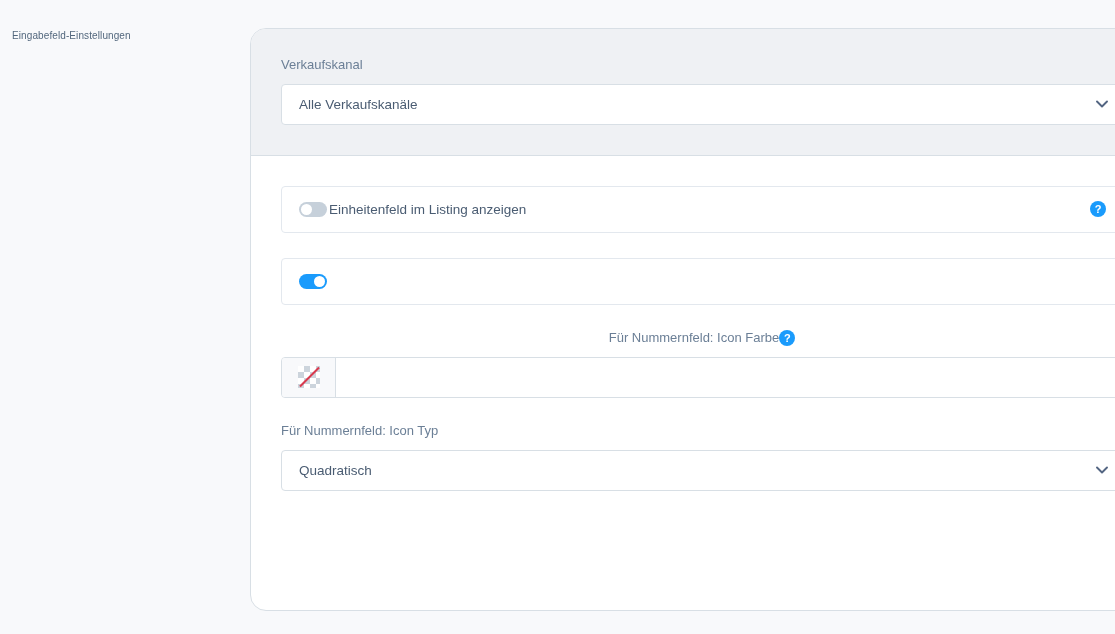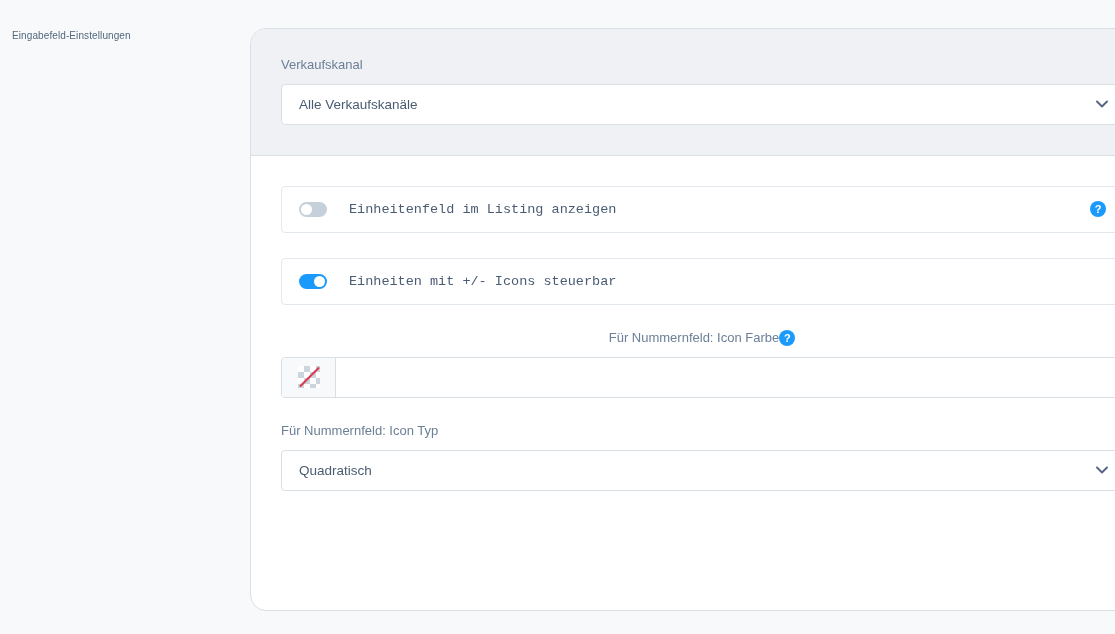--- a/index.html
+++ b/index.html
@@ -138,23 +138,22 @@
     transition: left .15s;
   }
   .switch.off { background: #c6d0da; }
   .switch.off .knob { left: 2px; }
   .switch.on { background: #1a9bfc; }
   .switch.on .knob { left: 15px; }
 
   .toggle-label {
     font-size: 13.5px;
     color: #4a5c72;
-    margin-left: 22px;
+    margin-left: 2px;
     flex: 1 1 auto;
-    font-family: Liberation Mono, monospace;
   }
 
   
   .help-icon {
     width: 16px;
     height: 16px;
     border-radius: 50%;
     background: #1a9bfc;
     color: #ffffff;
     font-size: 11px;
@@ -256,21 +255,20 @@
           <div class="knob"></div>
         </div>
         <div class="toggle-label">Einheitenfeld im Listing anzeigen</div>
         <div class="help-icon">?</div>
       </div>
 
       <div class="toggle-row">
         <div class="switch on">
           <div class="knob"></div>
         </div>
-        <div class="toggle-label">Einheiten mit +/- Icons steuerbar</div>
       </div>
 
       <div class="block" style="margin-top:25px;">
         <div class="label-row">
           <div class="field-label">Für Nummernfeld: Icon Farbe</div>
           <div class="help-icon">?</div>
         </div>
 
         <div class="color-field">
           <div class="color-swatch-btn">

